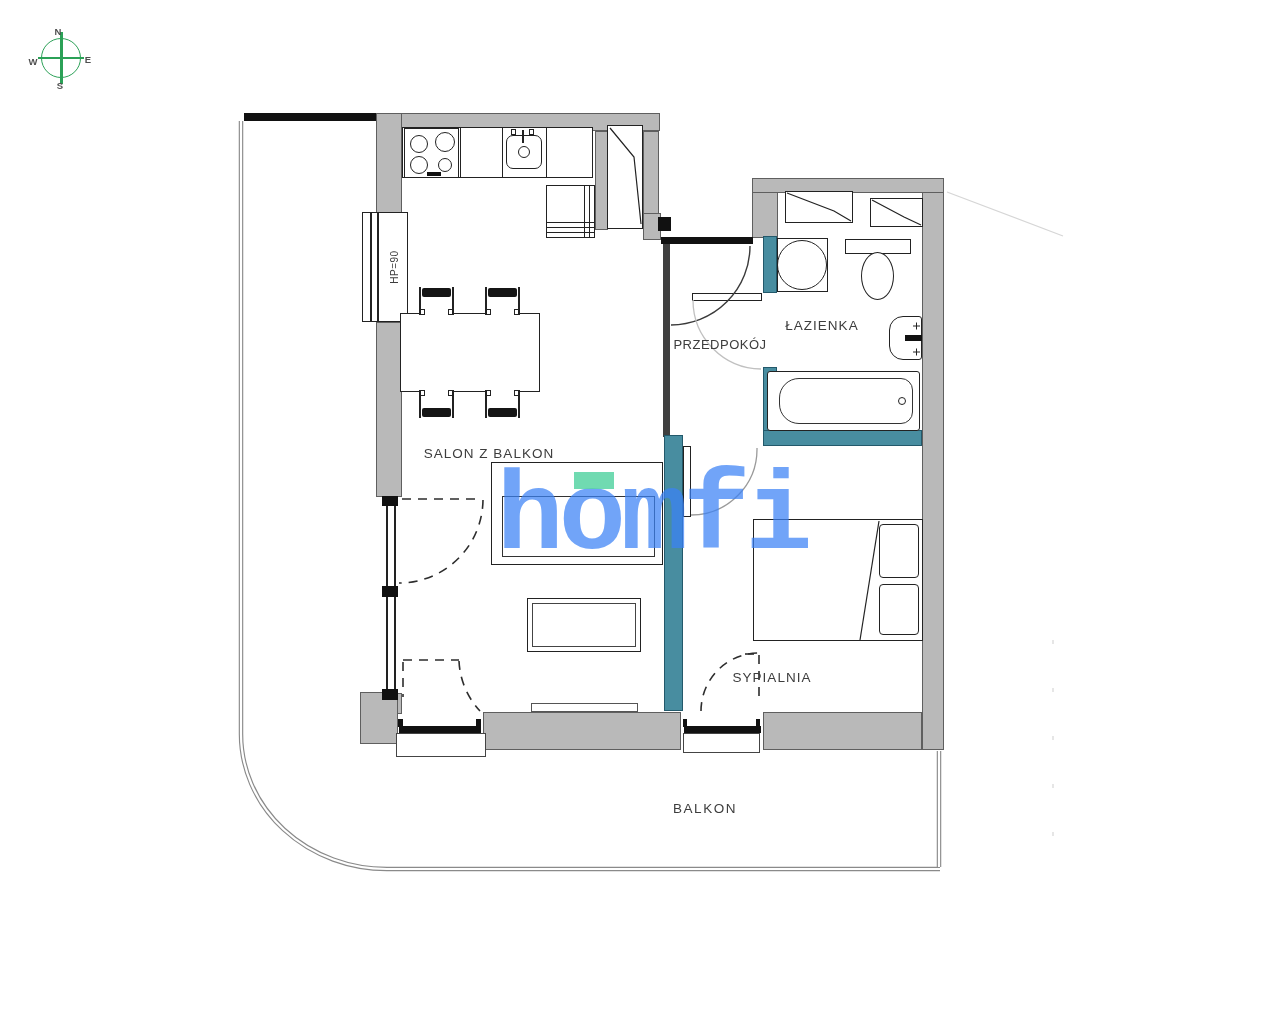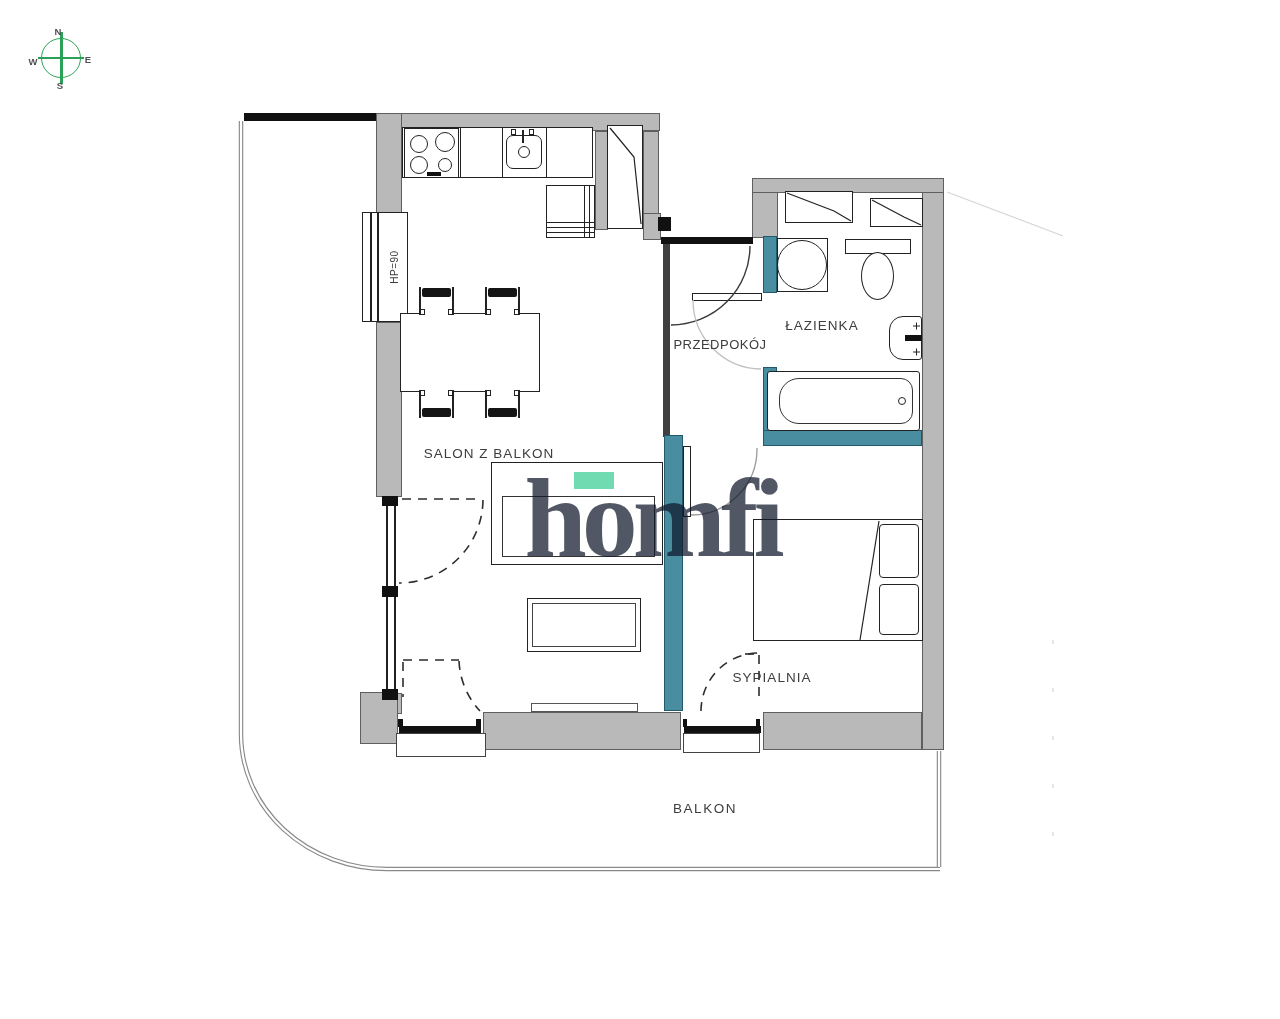--- a/index.html
+++ b/index.html
@@ -12,22 +12,22 @@
   .thin{position:absolute;box-sizing:border-box;background:#fff;border:1px solid #555;}
   .blk{position:absolute;background:#111;}
   .ln{position:absolute;background:#222;}
   .round{border-radius:50%;}
   .lbl{position:absolute;color:#3d3d3d;font-size:13.5px;letter-spacing:1px;white-space:nowrap;
        transform:translate(-50%,-50%);z-index:60;}
   .chair{position:absolute;box-sizing:border-box;border-left:2px solid #222;border-right:2px solid #222;background:#fff;}
   .chair .back{position:absolute;left:1px;right:1px;height:9px;background:#151515;border-radius:2px;}
   .foot{position:absolute;width:5px;height:6px;border:1px solid #222;background:#fff;box-sizing:border-box;}
   .watermark{position:absolute;left:652px;top:524px;transform:translate(-50%,-54%);
-       font-size:112px;font-weight:bold;color:#0f172a;opacity:.72;letter-spacing:-5px;
-       z-index:50;font-family:Liberation Serif, serif;}
+       font-size:112px;font-weight:bold;color:#3b82f6;opacity:.72;letter-spacing:-5px;
+       z-index:50;font-family:Liberation Mono, monospace;}
   .accent{position:absolute;left:574px;top:472px;width:40px;height:17px;background:#57d3a3;opacity:.85;z-index:51;}
   .compass-lbl{position:absolute;color:#4f4f4f;font-size:9.5px;font-weight:bold;transform:translate(-50%,-50%);}
   svg.overlay{position:absolute;left:0;top:0;z-index:40;pointer-events:none;}
 </style>
 </head>
 <body>
 
 <div class="canvas">
 
   <div>

